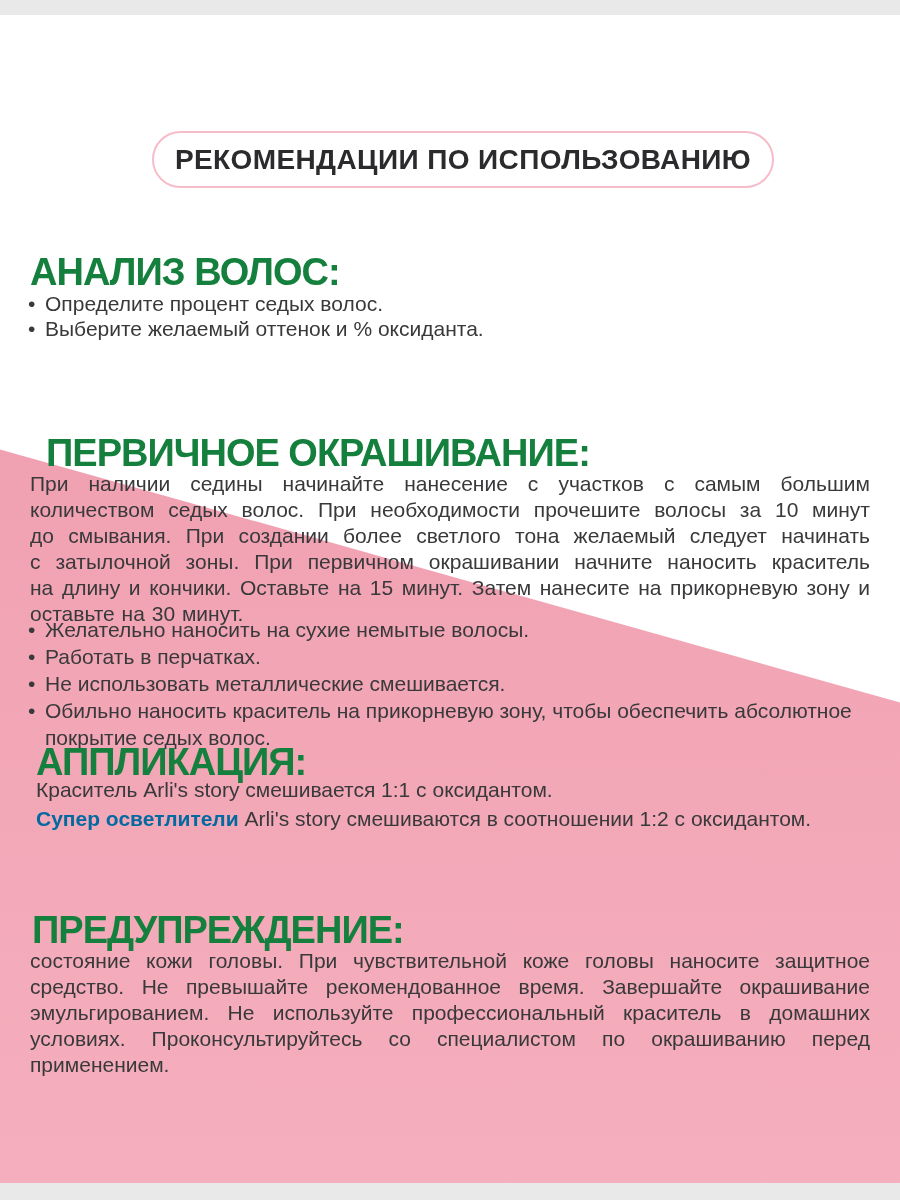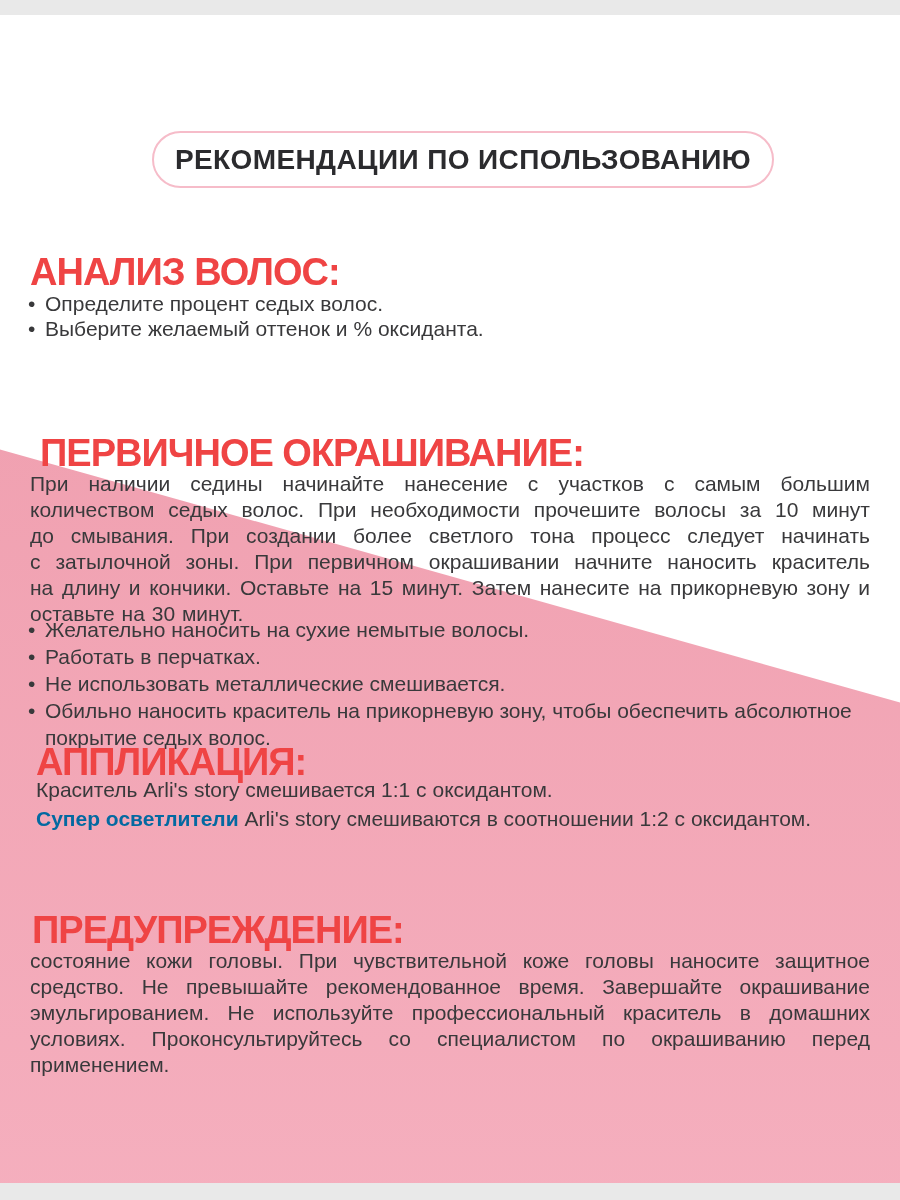--- a/index.html
+++ b/index.html
@@ -23,21 +23,21 @@
     left:152px;top:116px;width:622px;height:57px;
     border:2px solid #F6BCC9;border-radius:32px;
     display:flex;align-items:center;justify-content:center;
     box-sizing:border-box;background:transparent;
   }
   .title-pill .t{
     font-size:28px;font-weight:700;letter-spacing:.4px;color:#2b2b2e;
     white-space:nowrap;
   }
   .h{
-    font-weight:700;font-size:38px;letter-spacing:-1px;color:#ef4444;
+    font-weight:700;font-size:38px;letter-spacing:-1px;color:#15803d;
     white-space:nowrap;line-height:1;
   }
   .body-txt{font-size:21px;color:#39393b;}
   .jpara{width:840px;}
   .jline{
     text-align:justify;text-align-last:justify;
     line-height:26px;height:26px;white-space:normal;
     word-spacing:1px;
   }
   .jline.last{text-align-last:left;}
@@ -59,26 +59,26 @@
     <span class="t">РЕКОМЕНДАЦИИ ПО ИСПОЛЬЗОВАНИЮ</span>
   </div>
 
   <div class="layer h" style="left:30px;top:238px;">АНАЛИЗ ВОЛОС:</div>
 
   <div class="layer body-txt bullets tight" style="left:28px;top:277px;">
     <div class="bullet-row"><span class="bullet-dot">•</span><span>Определите процент седых волос.</span></div>
     <div class="bullet-row"><span class="bullet-dot">•</span><span>Выберите желаемый оттенок и % оксиданта.</span></div>
   </div>
 
-  <div class="layer h" style="left:40px;top:419px;">ПЕРВИЧНОЕ ОКРАШИВАНИЕ:</div>
+  <div class="layer h" style="left:46px;top:419px;">ПЕРВИЧНОЕ ОКРАШИВАНИЕ:</div>
 
   <div class="layer body-txt jpara" style="left:30px;top:456px;">
     <div class="jline">При наличии седины начинайте нанесение с участков с самым большим</div>
     <div class="jline">количеством седых волос. При необходимости прочешите волосы за 10 минут</div>
-    <div class="jline">до смывания. При создании более светлого тона процесс следует начинать</div>
+    <div class="jline">до смывания. При создании более светлого тона желаемый следует начинать</div>
     <div class="jline">с затылочной зоны. При первичном окрашивании начните наносить краситель</div>
     <div class="jline">на длину и кончики. Оставьте на 15 минут. Затем нанесите на прикорневую зону и</div>
     <div class="jline last">оставьте на 30 минут.</div>
   </div>
 
   <div class="layer body-txt bullets" style="left:28px;top:601px;">
     <div class="bullet-row"><span class="bullet-dot">•</span><span>Желательно наносить на сухие немытые волосы.</span></div>
     <div class="bullet-row"><span class="bullet-dot">•</span><span>Работать в перчатках.</span></div>
     <div class="bullet-row"><span class="bullet-dot">•</span><span>Не использовать металлические смешивается.</span></div>
     <div class="bullet-row"><span class="bullet-dot">•</span><span>Обильно наносить краситель на прикорневую зону, чтобы обеспечить абсолютное</span></div>

